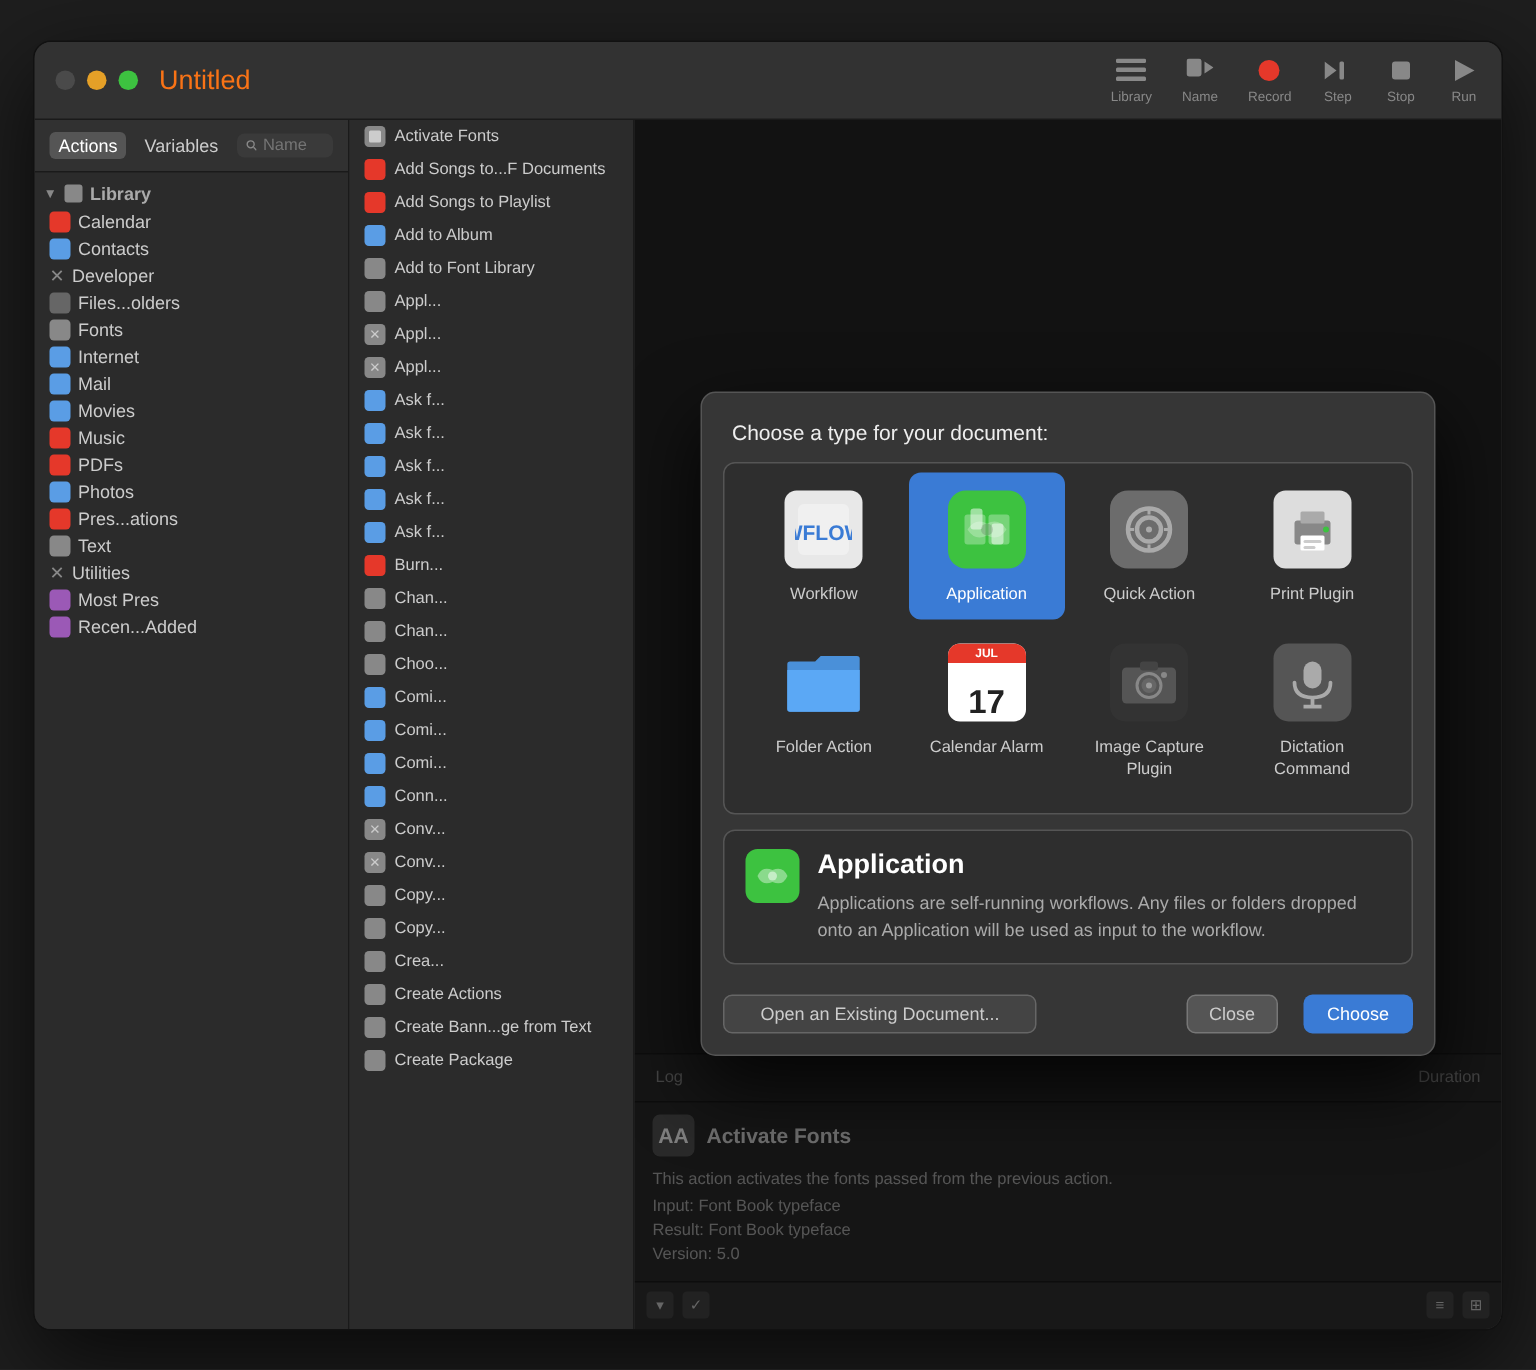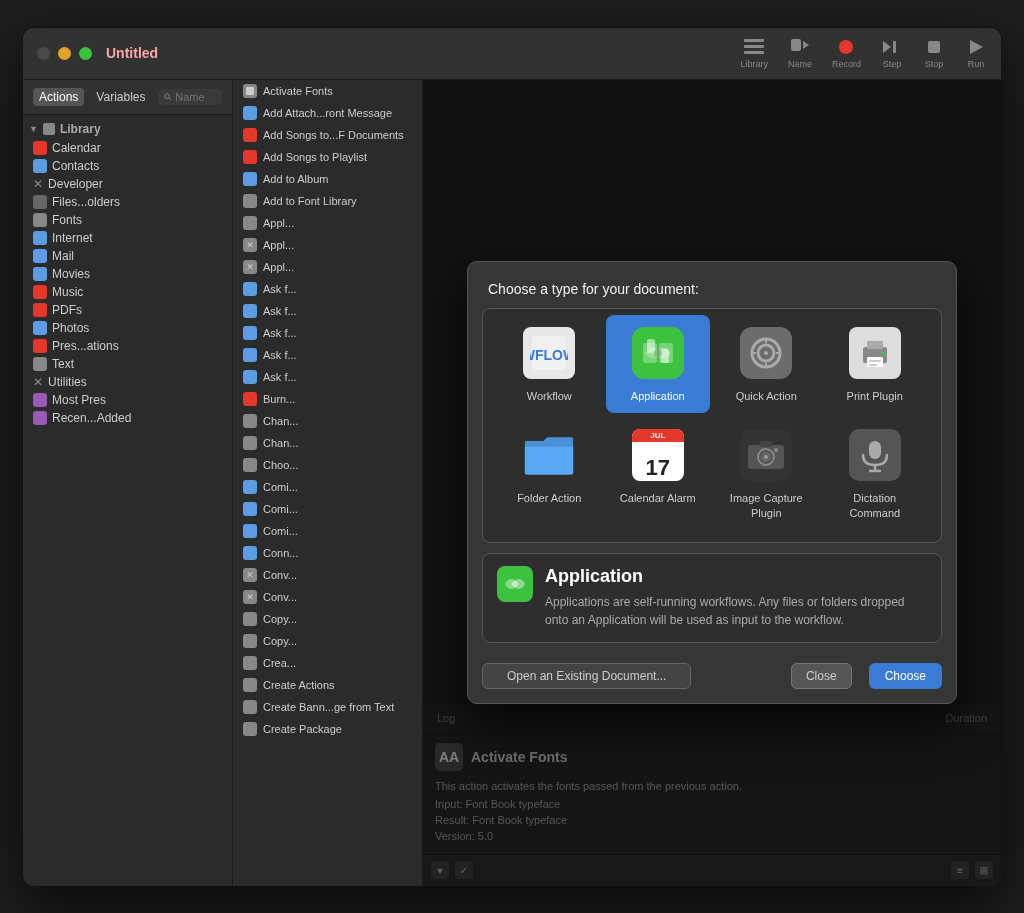--- a/index.html
+++ b/index.html
@@ -41,23 +41,23 @@
     }
     .traffic-light {
       width: 13px;
       height: 13px;
       border-radius: 50%;
     }
     .tl-close { background: #4a4a4a; }
     .tl-minimize { background: #e5a027; }
     .tl-maximize { background: #3dc240; }
     .window-title {
-      color: #fca5a5;
-      font-size: 14px;
-      font-weight: 700;
+      color: #f97316;
+      font-size: 18px;
+      font-weight: 400;
       margin-left: 14px;
     }
     .toolbar-right {
       margin-left: auto;
       display: flex;
       align-items: center;
       gap: 20px;
     }
     .toolbar-btn {
       display: flex;
@@ -654,24 +654,20 @@
     <div class="action-list">
       <div class="action-item">
         <div class="action-icon" style="background:#888;">
           <svg width="10" height="10" viewBox="0 0 10 10">
               <rect x="1" y="1" width="8" height="8" rx="1" fill="#ccc"></rect>
             </svg>
         </div>
         <span>Activate Fonts</span>
       </div>
       <div class="action-item">
-        <div class="action-icon" style="background:#5a9de5;"></div>
-        <span>Add Attach...ront Message</span>
-      </div>
-      <div class="action-item">
         <div class="action-icon" style="background:#e5382a;"></div>
         <span>Add Songs to...F Documents</span>
       </div>
       <div class="action-item">
         <div class="action-icon" style="background:#e5382a;"></div>
         <span>Add Songs to Playlist</span>
       </div>
       <div class="action-item">
         <div class="action-icon" style="background:#5a9de5;"></div>
         <span>Add to Album</span>

